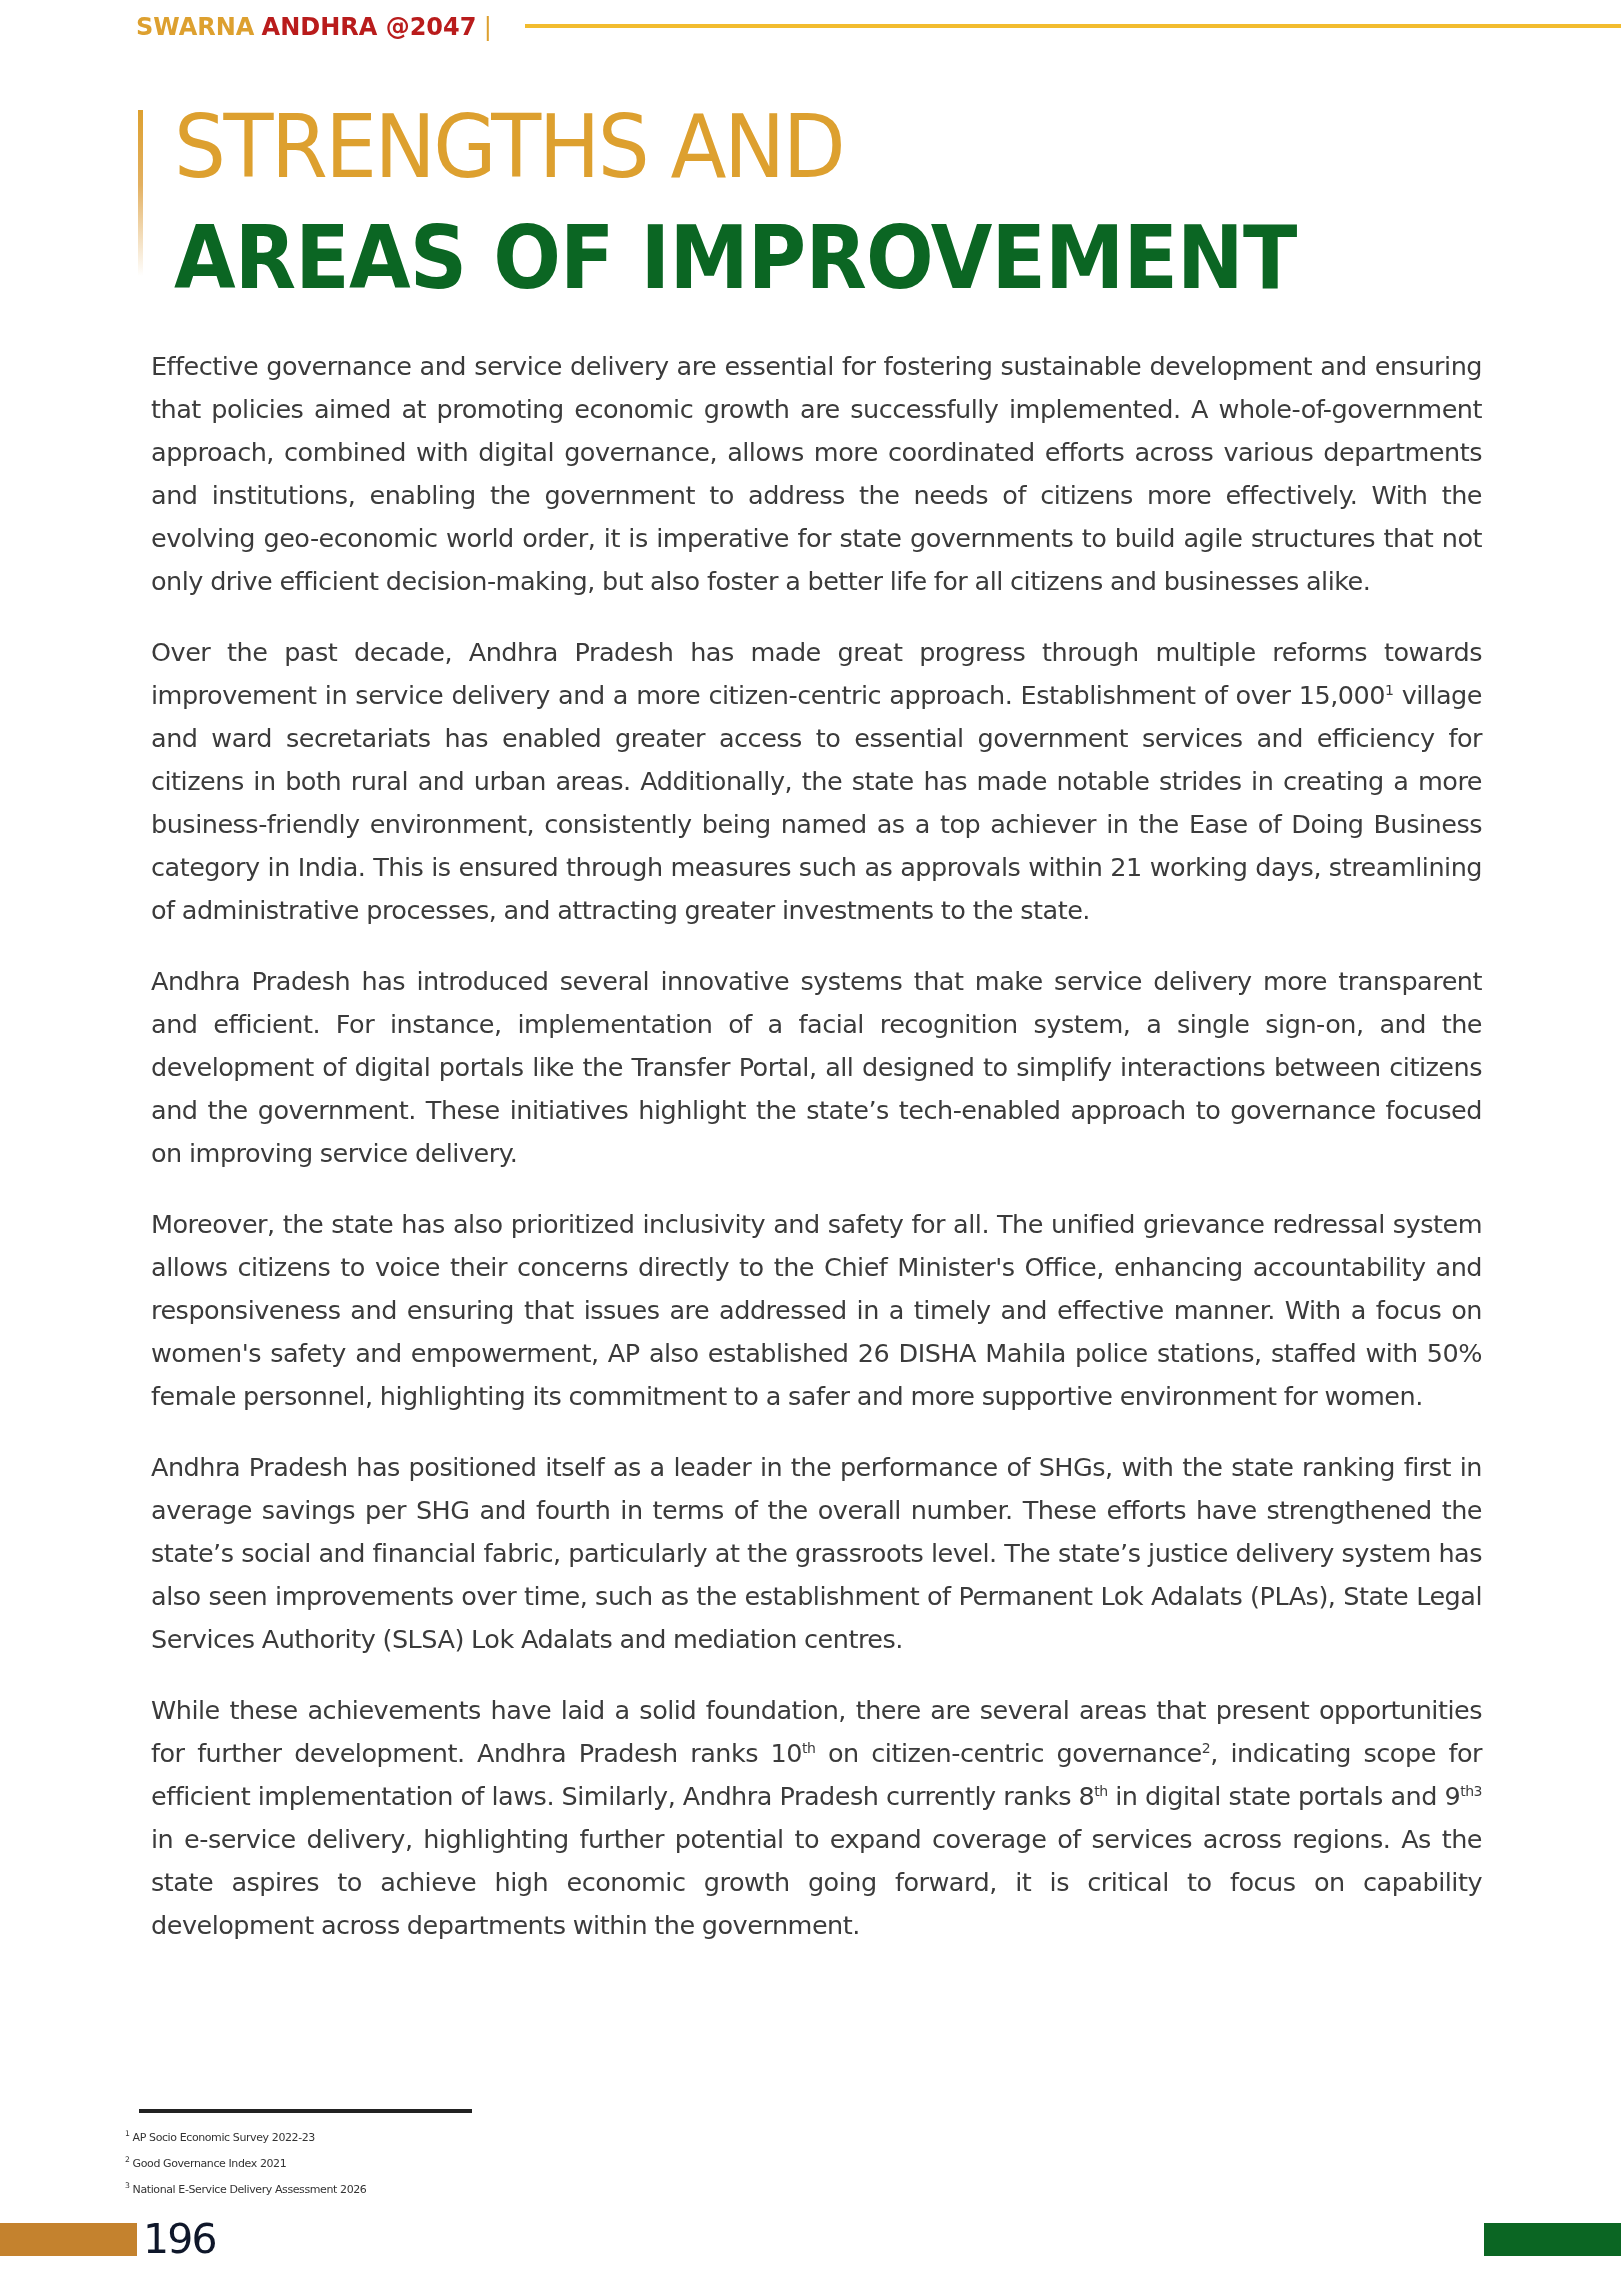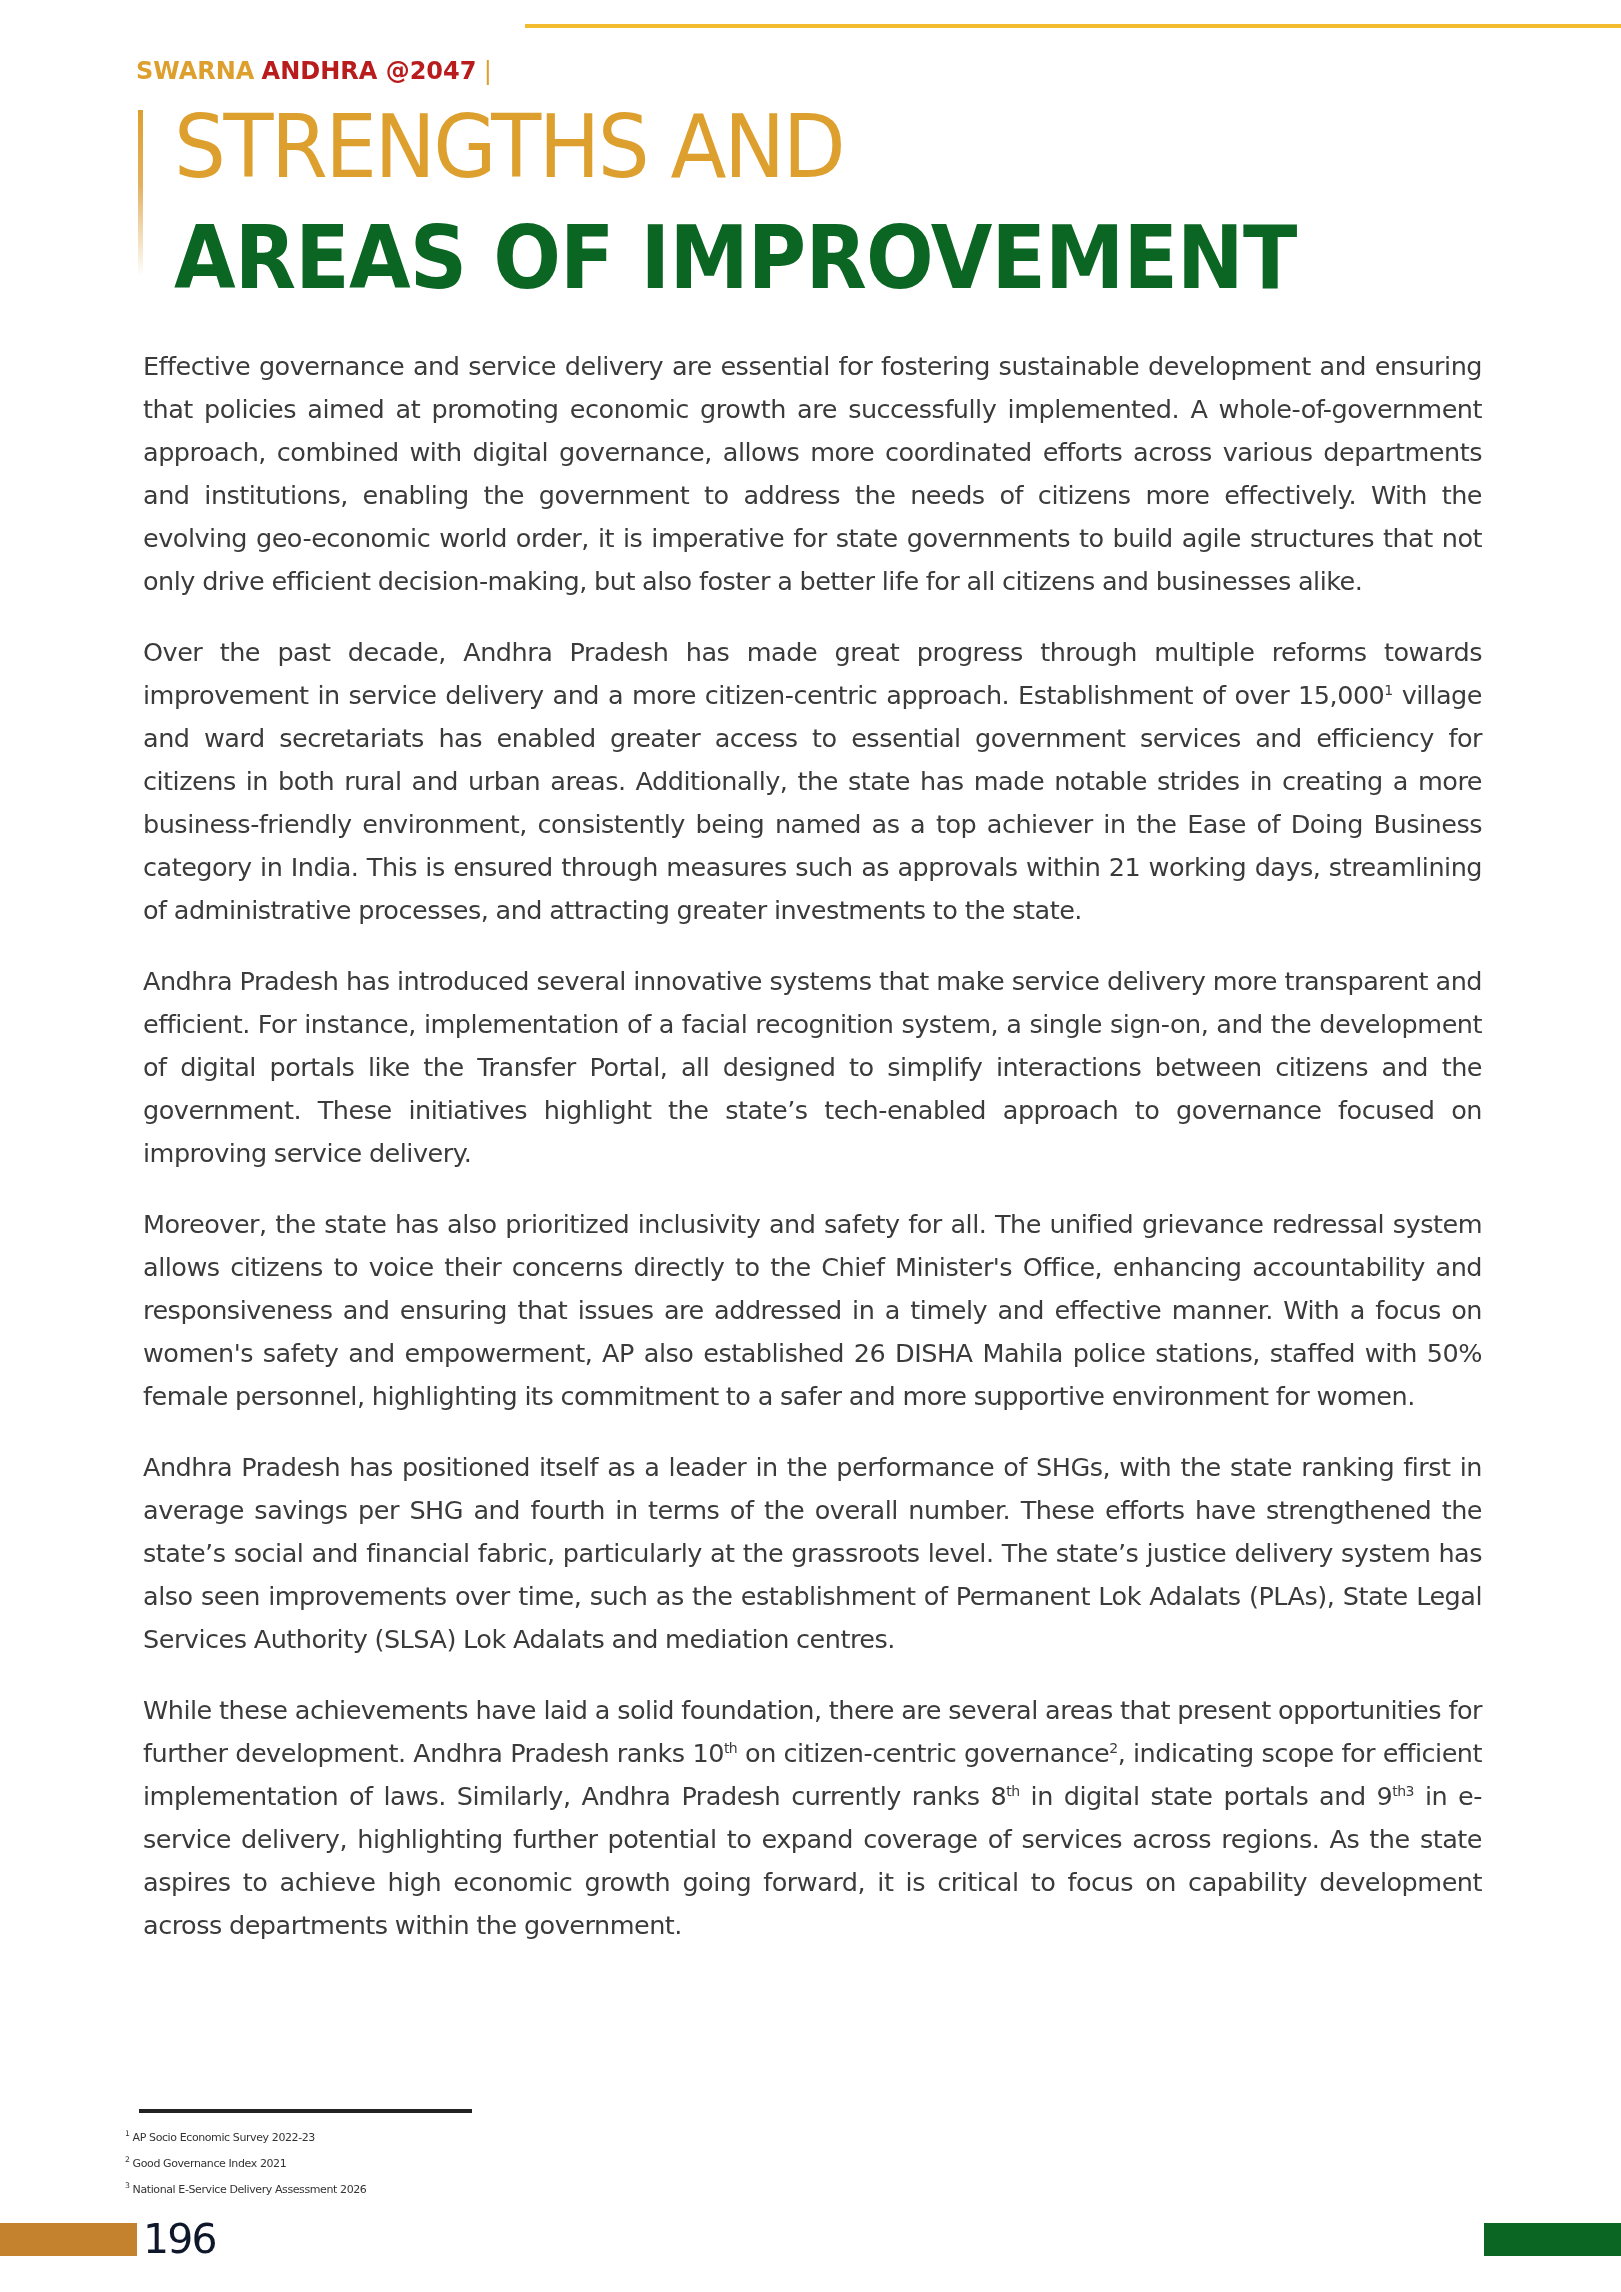--- a/index.html
+++ b/index.html
@@ -19,21 +19,20 @@
     left: 136px;
     top: 10.7px;
     height: 32px;
     display: flex;
     align-items: center;
     font-family: "DejaVu Sans", sans-serif;
     font-weight: bold;
     font-size: 24px;
     letter-spacing: 0px;
     white-space: nowrap;
-    margin-top: 44px;
   }
   .header .gold { color: #DDA02F; }
   .header .green { color: #b91c1c; margin-left: 7.2px; }
   .header .pipe { color: #DDA02F; margin-left: 7.2px; font-weight: normal; }
   .header-line {
     position: absolute;
     left: 525px;
     right: 0;
     top: 24px;
     height: 3.6px;
@@ -82,21 +81,21 @@
     width: 1343px;
     font-family: "DejaVu Sans", sans-serif;
     font-size: 25.5px;
     line-height: 43px;
     color: #3b3b3b;
     text-align: justify;
     letter-spacing: -0.5px;
     word-spacing: -0.4px;
   }
   .body-text p {
-    margin: 0 0 28px 4px;
+    margin: 0 0 28px 12px;
   }
   sup {
     font-size: 0.55em;
     line-height: 0;
     vertical-align: super;
   }
   .footnote-rule {
     position: absolute;
     left: 139px;
     top: 2109px;

